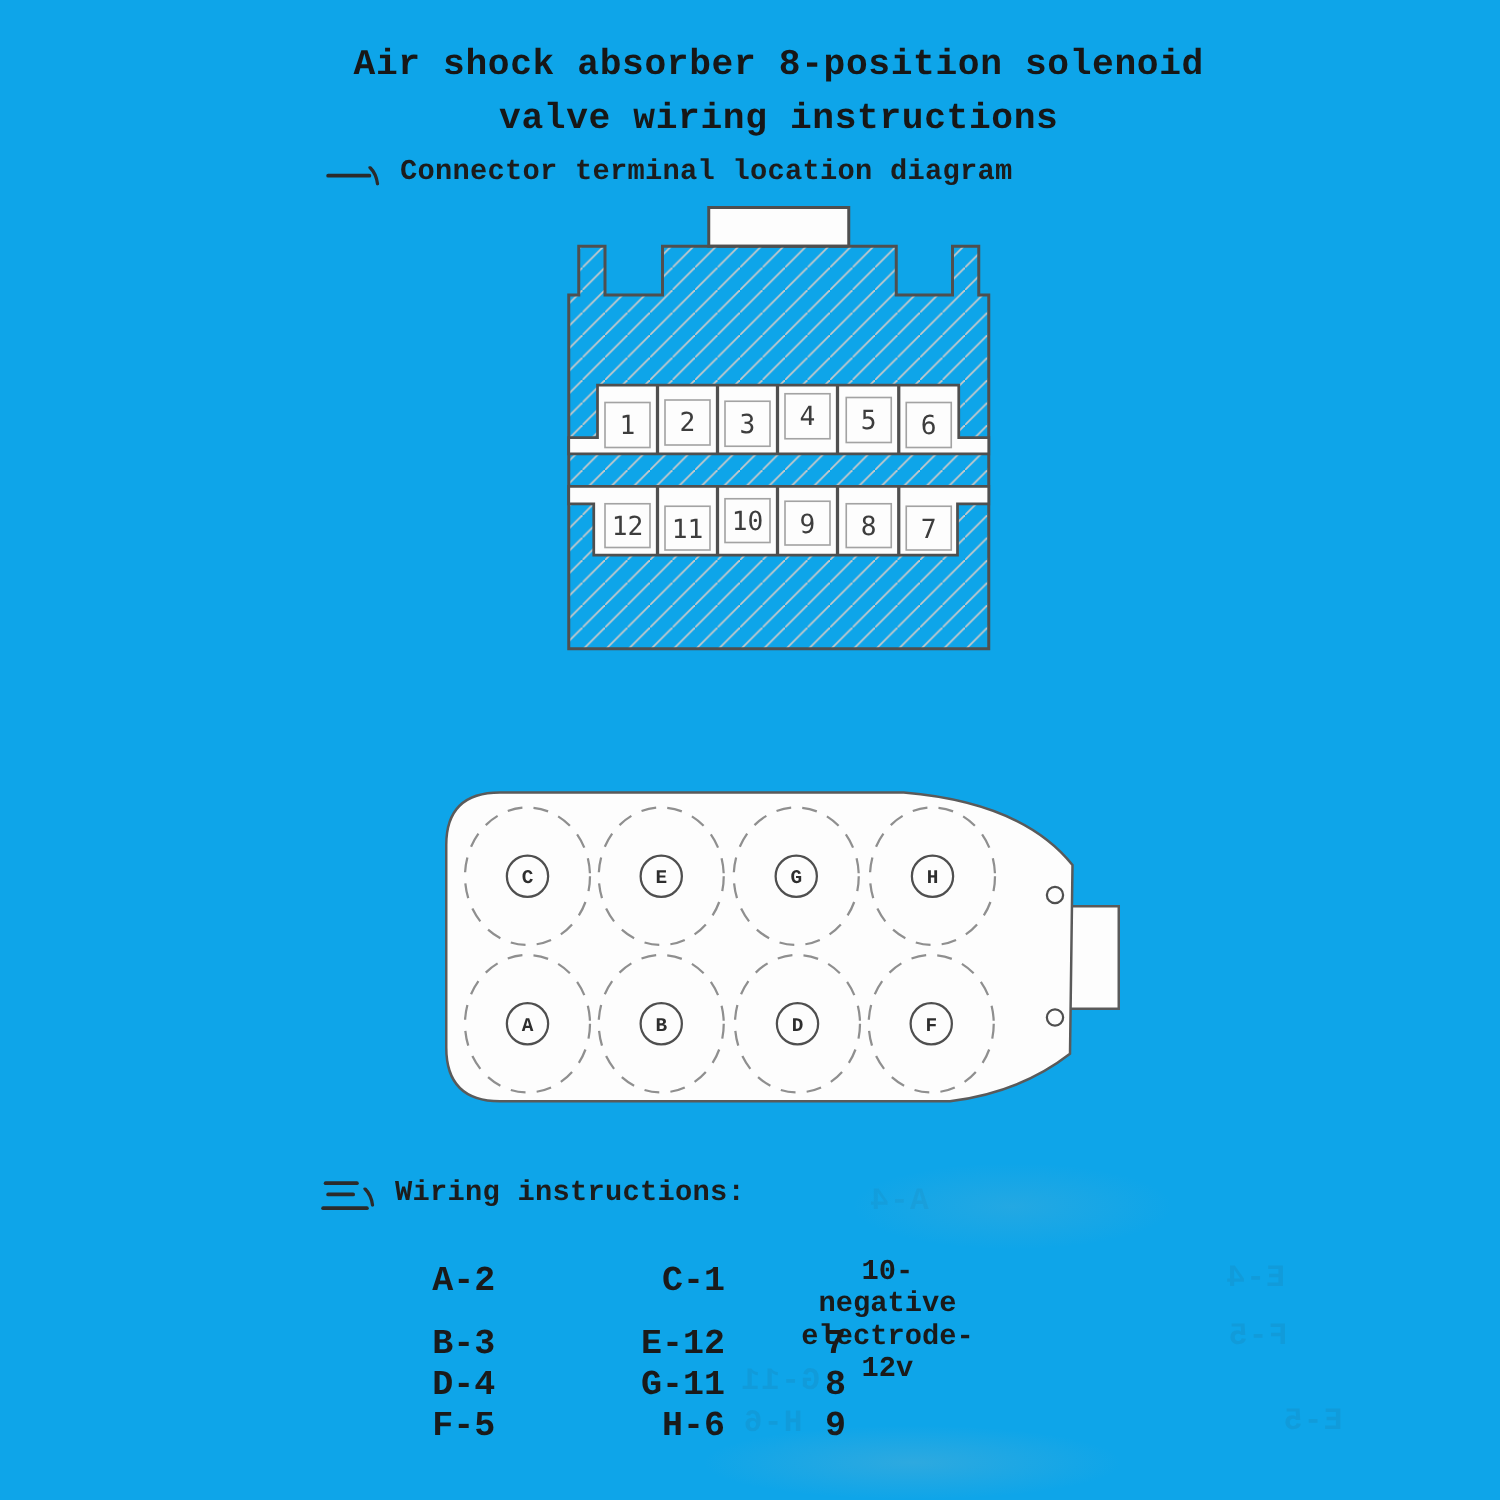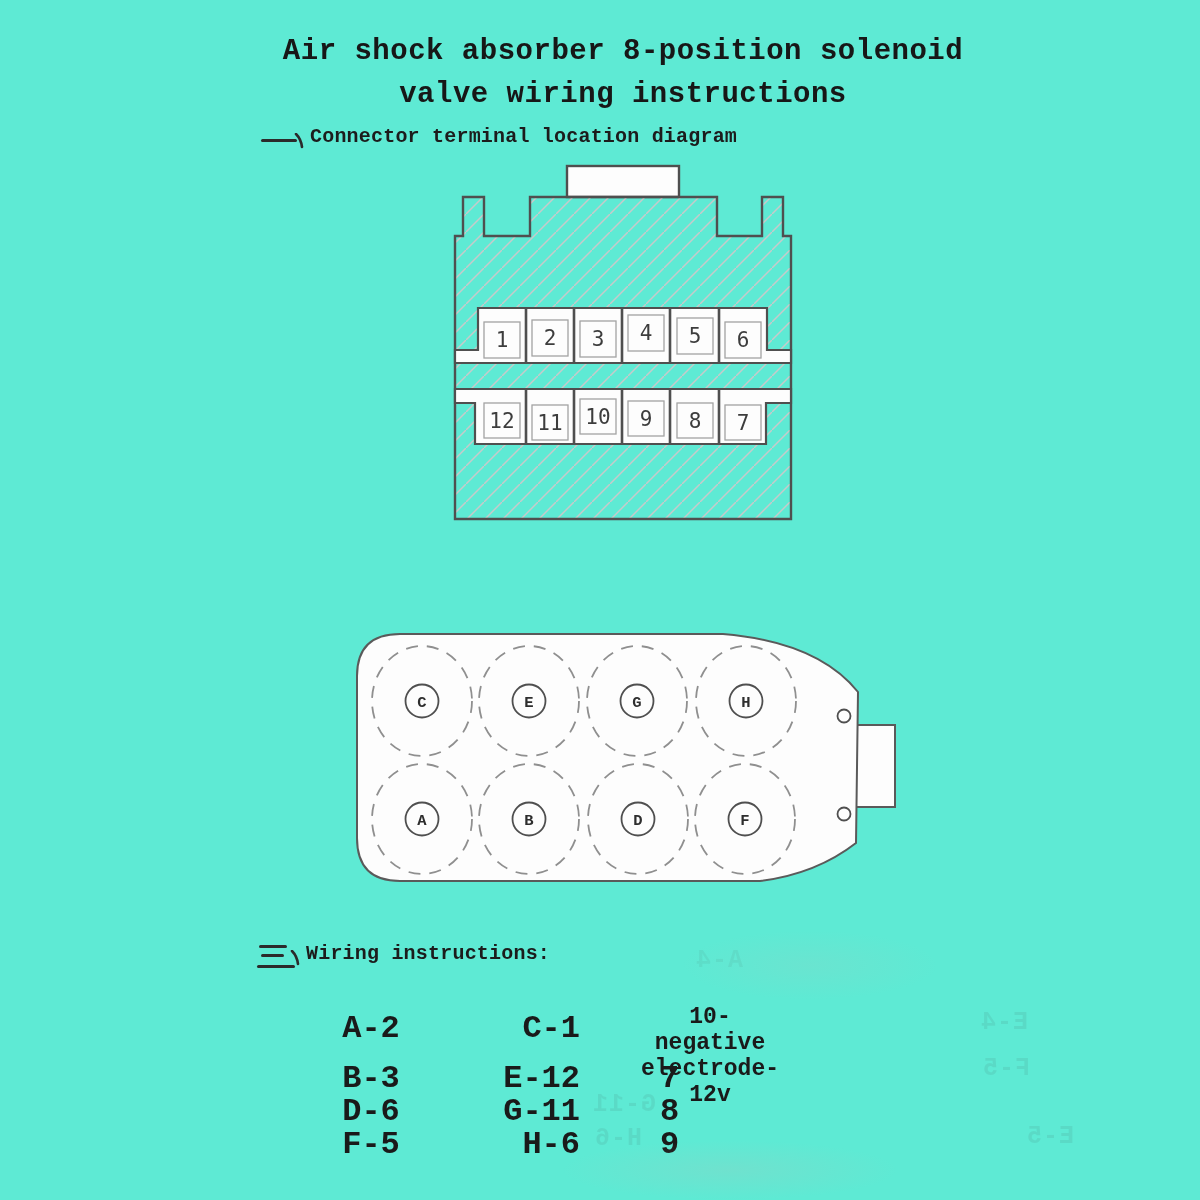--- a/index.html
+++ b/index.html
@@ -1,51 +1,51 @@
 <!DOCTYPE html>
 <html><head>
 <meta charset="utf-8">
 <style>
   html,body{margin:0;padding:0;}
   .page{
     position:relative;
     width:1200px;height:1200px;
-    background:#5eead4;
+    background:#0ea5e9;
     overflow:hidden;
     font-family:"Liberation Mono","DejaVu Sans Mono",monospace;
     color:#1e1e1e;
   }
   
   .title{
     position:absolute;top:30px;left:0;width:100%;
     box-sizing:border-box;padding-left:46px;
     text-align:center;
     font-size:29px;font-weight:700;line-height:43px;letter-spacing:.5px;
     color:#171717;
   }
   
   .sec{position:absolute;display:flex;align-items:flex-start;}
-  .sec-label{font-size:20px;font-weight:600;line-height:30px;letter-spacing:.2px;color:#1c1c1c;margin-left:4px;}
+  .sec-label{font-size:23px;font-weight:600;line-height:30px;letter-spacing:.2px;color:#1c1c1c;margin-left:14px;}
   .marker{position:relative;width:46px;height:30px;flex:0 0 46px;}
   .m-bar{position:absolute;height:3px;background:#2b2b2b;border-radius:1.5px;}
   .m1 .b1{top:17px;left:1px;width:36px;}
   .m2 .b1{top:9px;left:4px;width:27px;}
   .m2 .b2{top:24px;left:1px;width:37px;}
   .m3 .b1{top:6px;left:3px;width:28px;}
   .m3 .b2{top:15px;left:5px;width:23px;}
   .m3 .b3{top:26px;left:1px;width:38px;}
   .m-comma{position:absolute;left:33px;top:11px;}
   #sec1{left:260px;top:122px;}
   #sec2{left:258px;top:553px;}
   #sec3{left:256px;top:939px;font-family:Liberation Mono, monospace;}
   
   .connector-svg{position:absolute;left:430px;top:160px;}
   .valve-svg{position:absolute;left:340px;top:612px;}
   
-  .w-cell{position:absolute;font-size:32px;font-weight:600;letter-spacing:0;color:#1a1a1a;}
+  .w-cell{position:absolute;font-size:28px;font-weight:600;letter-spacing:0;color:#1a1a1a;}
   .c1{left:340px;width:62px;text-align:center;}
   .c2{left:500px;width:80px;text-align:right;}
   .c3{left:660px;}
   .r1{top:1010px;} .r2{top:1060px;} .r3{top:1093px;} .r4{top:1126px;}
   .w-note{
     position:absolute;left:640px;top:1004px;width:140px;
     font-size:23px;font-weight:600;line-height:26px;text-align:center;color:#1a1a1a;
   }
   
   .ghost{
@@ -184,21 +184,21 @@
       <svg class="m-comma" width="12" height="16" viewBox="0 0 12 16">
         <path d="M3,1 Q8,6 9,14" fill="none" stroke="#2b2b2b" stroke-width="2.6" stroke-linecap="round"></path>
       </svg>
     </span>
     <span class="sec-label">Wiring instructions:</span>
   </div>
 
   <div>
     <div class="w-cell c1 r1">A-2</div>
     <div class="w-cell c1 r2">B-3</div>
-    <div class="w-cell c1 r3">D-6</div>
+    <div class="w-cell c1 r3">D-4</div>
     <div class="w-cell c1 r4">F-5</div>
 
     <div class="w-cell c2 r1">C-1</div>
     <div class="w-cell c2 r2">E-12</div>
     <div class="w-cell c2 r3">G-11</div>
     <div class="w-cell c2 r4">H-6</div>
 
     <div class="w-note">
       <div>10-negative</div>
       <div>electrode-12v</div>

